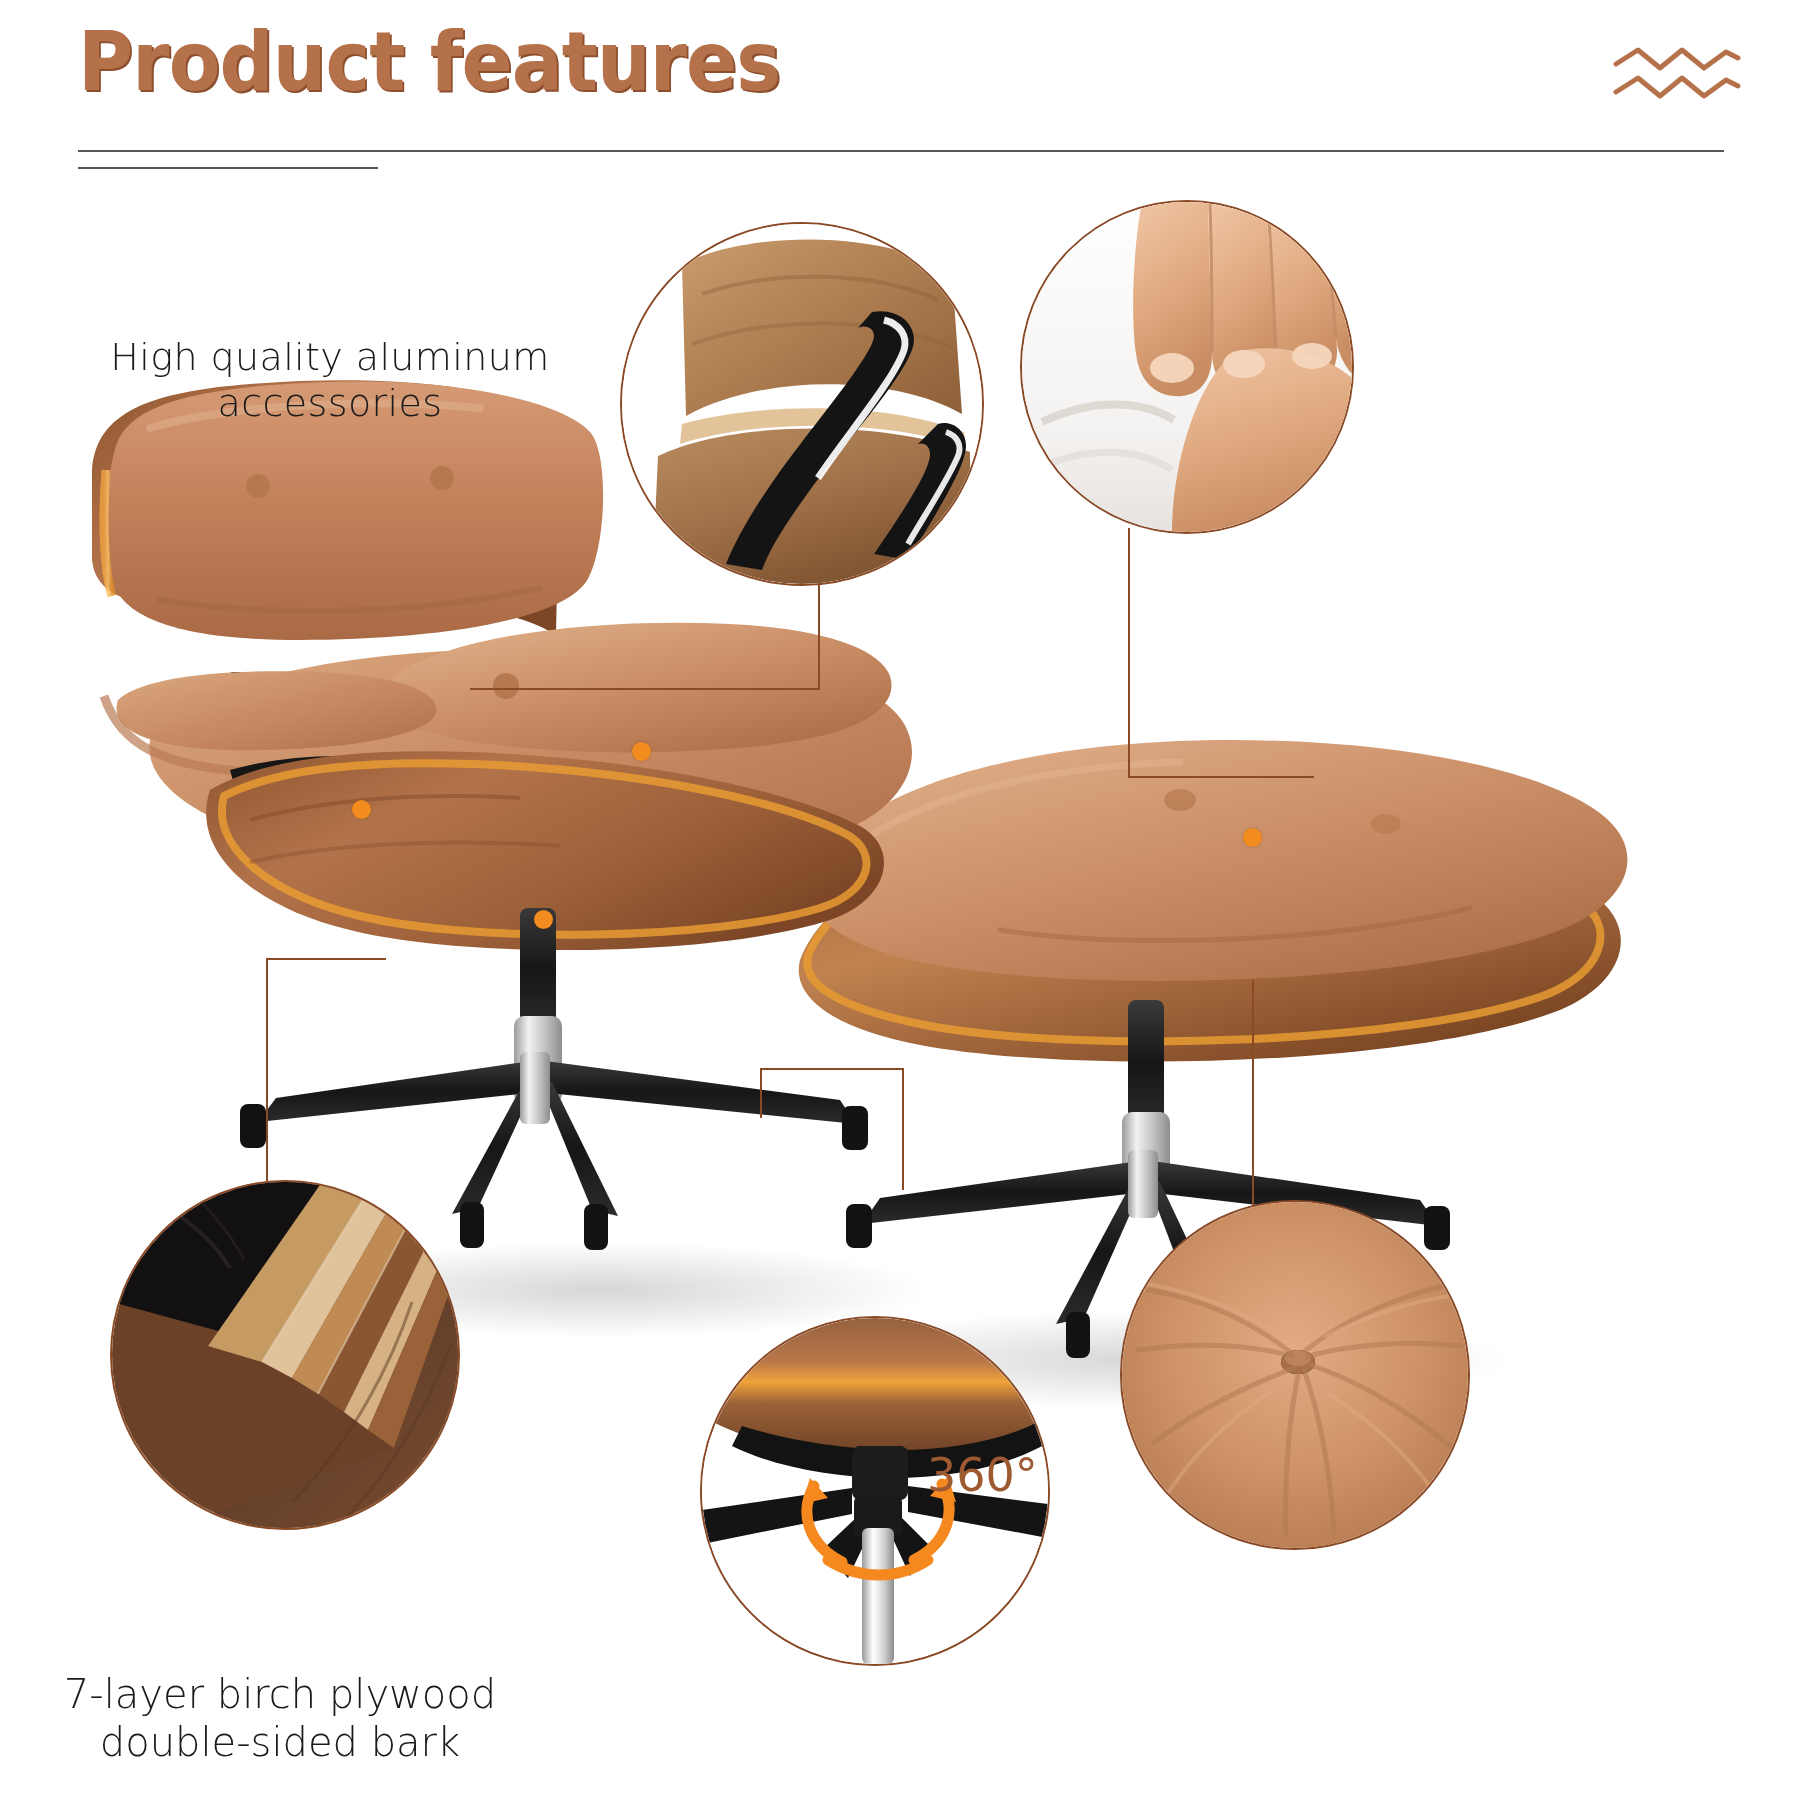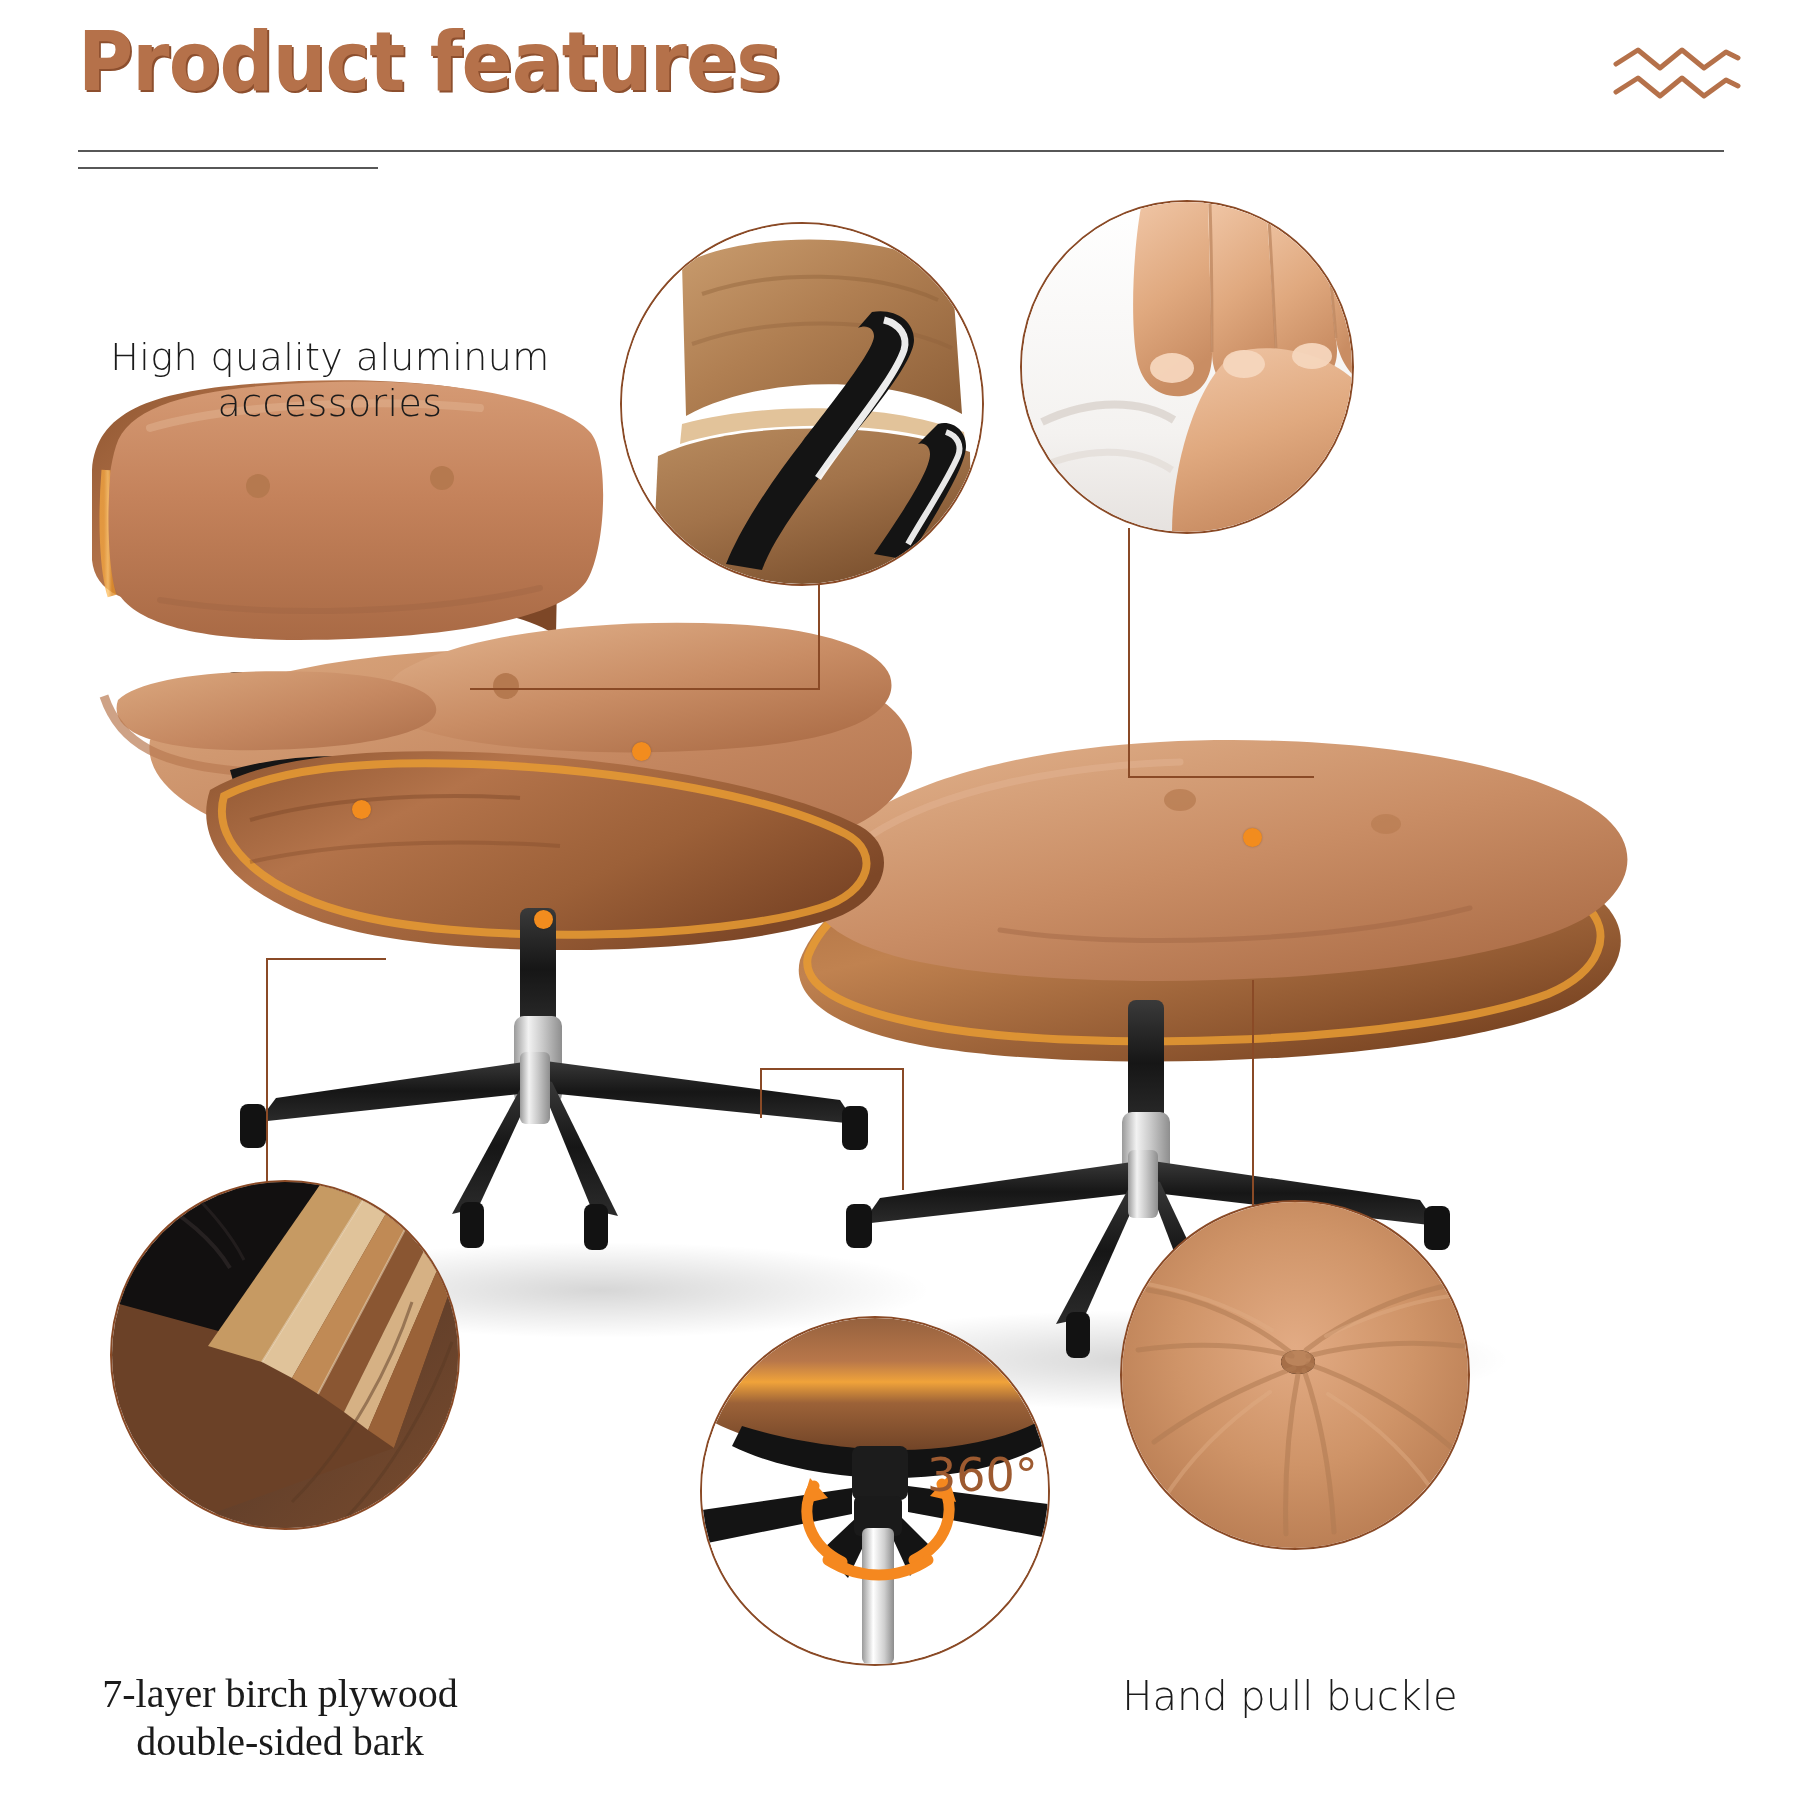--- a/index.html
+++ b/index.html
@@ -345,21 +345,21 @@
         <path d="M340,160 C320,216 280,290 230,340"></path>
       </g>
 
       <g stroke="#efdcc0" stroke-width="2" opacity=".55" fill="none">
         <path d="M262,0 L150,180"></path>
           <path d="M318,0 L206,212"></path>
       </g>
     </svg>
   </div>
 
-  <div class="cap" style="left:40px;top:1670px;width:480px;font-family:Liberation Serif, serif;">7-layer birch plywood
+  <div class="cap" style="left:40px;top:1670px;width:480px;">7-layer birch plywood
 double-sided bark</div>
 
   <div class="conn v" style="left:902px;top:1070px;height:120px;"></div>
   <div class="conn h" style="left:760px;top:1068px;width:144px;"></div>
   <div class="conn v" style="left:760px;top:1068px;height:50px;"></div>
 
   <div class="inset" style="left:700px;top:1316px;width:346px;height:346px;">
     <svg class="fill" viewBox="0 0 346 346" xmlns="http://www.w3.org/2000/svg">
       <defs>
         <linearGradient id="sWood" x1="0" y1="0" x2="0" y2="1">
@@ -440,20 +440,19 @@
       </g>
       <g stroke="#dfae86" stroke-width="4" fill="none" opacity=".45" stroke-linecap="round">
         <path d="M150,128 C110,104 64,88 14,80"></path>
         <path d="M204,134 C250,112 300,96 344,92"></path>
         <path d="M148,190 C110,216 70,252 40,300"></path>
         <path d="M206,192 C248,218 292,256 322,306"></path>
       </g>
     </svg>
   </div>
 
-  <div class="cap" style="left:1070px;top:1672px;width:440px;">Hand pull buckle</div>
 
   <div class="dot" style="left:632px;top:742px;"></div>
   <div class="dot" style="left:352px;top:800px;"></div>
   <div class="dot" style="left:1243px;top:828px;"></div>
   <div class="dot" style="left:534px;top:910px;"></div>
 
 </div>
 
 </body></html>

